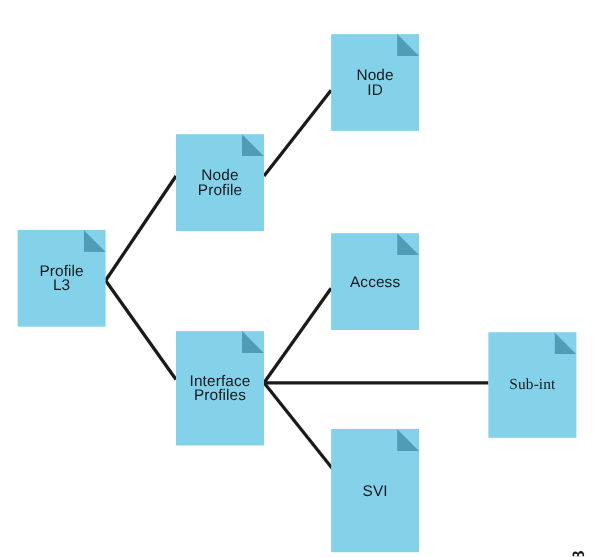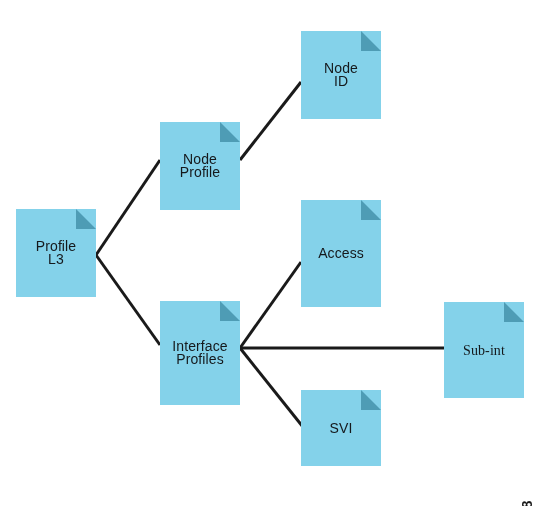--- a/index.html
+++ b/index.html
@@ -99,30 +99,30 @@
     <span class="doc-label">Node
 ID</span>
   </div>
 
   <div class="doc-node" style="left: 160px; top: 301px; width: 80px; height: 104px; background: rgb(132, 210, 234);">
     <span class="doc-fold" style="background: rgb(78, 156, 181);"></span>
     <span class="doc-label">Interface
 Profiles</span>
   </div>
 
-  <div class="doc-node" style="left: 301px; top: 200px; width: 80px; height: 107px; background: rgb(132, 210, 234);">
+  <div class="doc-node" style="left: 301px; top: 212px; width: 80px; height: 88px; background: rgb(132, 210, 234);">
     <span class="doc-fold" style="background: rgb(78, 156, 181);"></span>
     <span class="doc-label">Access</span>
   </div>
 
   <div class="doc-node" style="left: 444px; top: 302px; width: 80px; height: 96px; background: rgb(132, 210, 234); font-family: Liberation Serif, serif;">
     <span class="doc-fold" style="background: rgb(78, 156, 181);"></span>
     <span class="doc-label">Sub-int</span>
   </div>
 
-  <div class="doc-node" style="left: 301px; top: 390px; width: 80px; height: 76px; background: rgb(132, 210, 234);">
+  <div class="doc-node" style="left: 301px; top: 390px; width: 80px; height: 112px; background: rgb(132, 210, 234);">
     <span class="doc-fold" style="background: rgb(78, 156, 181);"></span>
     <span class="doc-label">SVI</span>
   </div>
 
   <div class="fig-number">349918</div>
 
 </div>
 
 </body></html>

